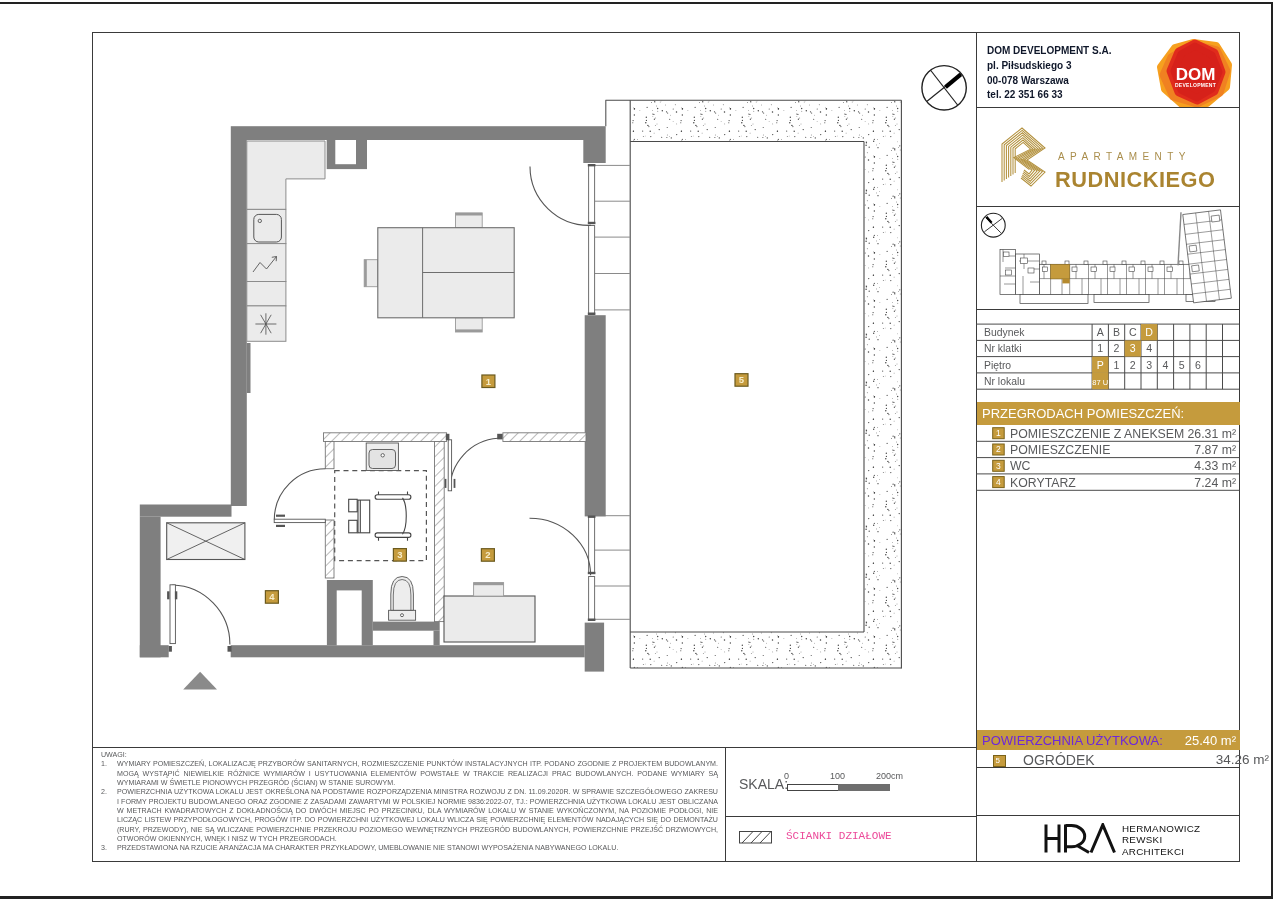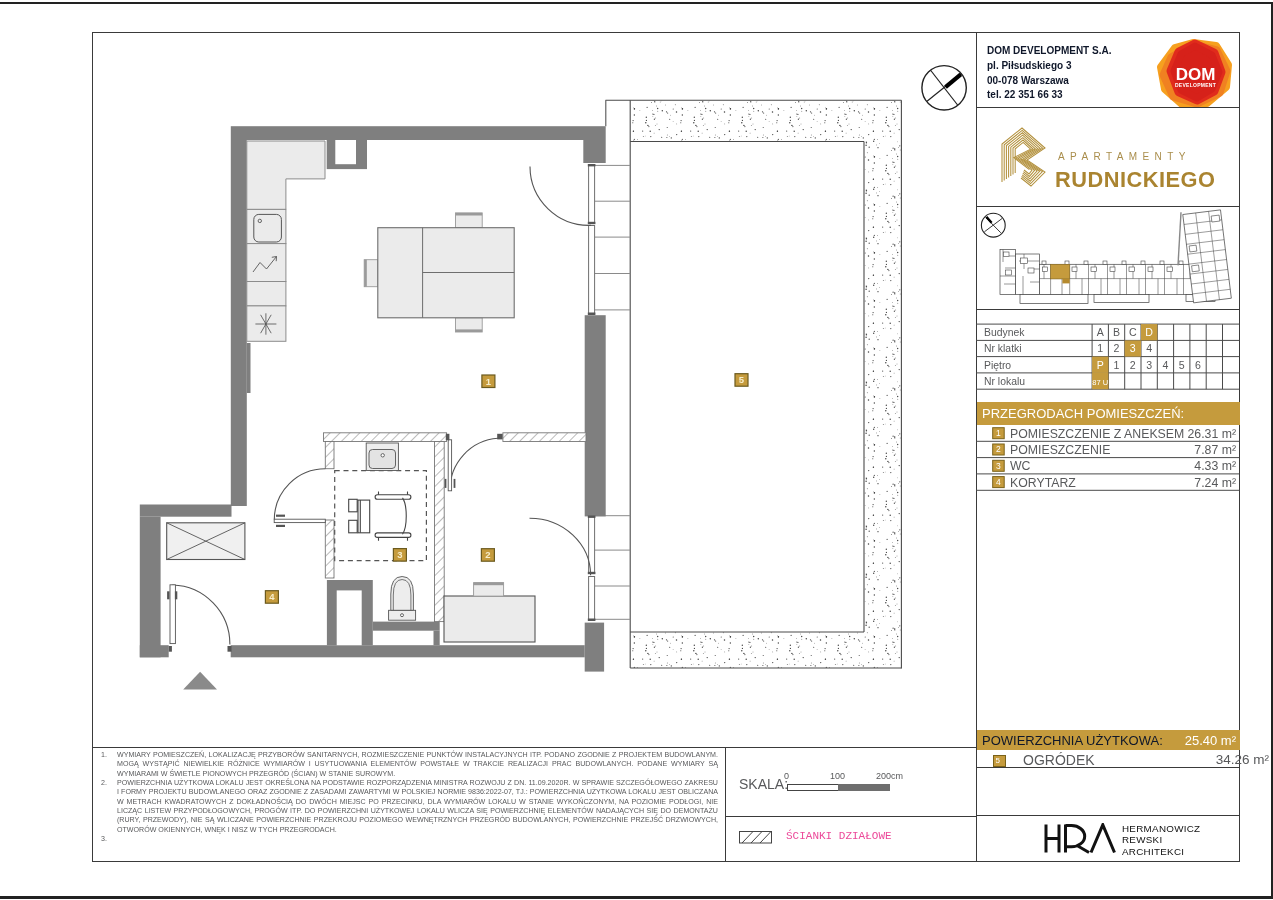--- a/index.html
+++ b/index.html
@@ -337,30 +337,32 @@
   <path d="M945.5,87.2 L960.8,74.4" stroke="#000" stroke-width="4.2" fill="none"></path>
 </g>
 </svg>
 </div>
 
 <div class="ln" style="left:92px;top:747px;width:884px;height:1px;"></div>
 <div class="ln" style="left:725px;top:747px;width:1px;height:115px;"></div>
 <div class="ln" style="left:725px;top:816px;width:251px;height:1px;"></div>
 
 <div class="abs gtx" style="left:101px;top:751px;width:617px;font-size:7.1px;line-height:9.35px;">
+<div>UWAGI:</div>
 <div style="display:flex;">
       <div style="width:16px;flex:none;">1.</div>
       <div style="text-align:justify;">WYMIARY POMIESZCZEŃ, LOKALIZACJĘ  PRZYBORÓW SANITARNYCH,  ROZMIESZCZENIE  PUNKTÓW  INSTALACYJNYCH  ITP.  PODANO  ZGODNIE  Z  PROJEKTEM BUDOWLANYM. MOGĄ WYSTĄPIĆ NIEWIELKIE RÓŻNICE WYMIARÓW I USYTUOWANIA ELEMENTÓW POWSTAŁE W TRAKCIE REALIZACJI PRAC BUDOWLANYCH. PODANE WYMIARY SĄ WYMIARAMI W ŚWIETLE PIONOWYCH PRZEGRÓD (ŚCIAN) W STANIE SUROWYM.</div>
     </div>
 <div style="display:flex;">
       <div style="width:16px;flex:none;">2.</div>
       <div style="text-align:justify;">POWIERZCHNIA UŻYTKOWA LOKALU  JEST OKREŚLONA NA  PODSTAWIE ROZPORZĄDZENIA MINISTRA ROZWOJU Z DN. 11.09.2020R. W SPRAWIE  SZCZEGÓŁOWEGO ZAKRESU I FORMY PROJEKTU  BUDOWLANEGO ORAZ ZGODNIE Z ZASADAMI  ZAWARTYMI  W  POLSKIEJ  NORMIE  9836:2022-07, TJ.:  POWIERZCHNIA  UŻYTKOWA  LOKALU  JEST  OBLICZANA  W  METRACH KWADRATOWYCH  Z  DOKŁADNOŚCIĄ  DO  DWÓCH  MIEJSC  PO  PRZECINKU,  DLA  WYMIARÓW  LOKALU  W  STANIE  WYKOŃCZONYM,  NA  POZIOMIE  PODŁOGI,  NIE  LICZĄC  LISTEW PRZYPODŁOGOWYCH, PROGÓW ITP. DO POWIERZCHNI UŻYTKOWEJ LOKALU WLICZA SIĘ POWIERZCHNIĘ ELEMENTÓW NADAJĄCYCH SIĘ DO DEMONTAŻU (RURY, PRZEWODY), NIE SĄ WLICZANE POWIERZCHNIE  PRZEKROJU  POZIOMEGO WEWNĘTRZNYCH  PRZEGRÓD BUDOWLANYCH, POWIERZCHNIE PRZEJŚĆ DRZWIOWYCH, OTWORÓW OKIENNYCH, WNĘK I  NISZ W TYCH PRZEGRODACH.</div>
     </div>
 <div style="display:flex;">
       <div style="width:16px;flex:none;">3.</div>
+      <div style="text-align:justify;">PRZEDSTAWIONA NA RZUCIE ARANŻACJA MA CHARAKTER PRZYKŁADOWY, UMEBLOWANIE NIE STANOWI WYPOSAŻENIA NABYWANEGO LOKALU.</div>
     </div>
 </div>
 
 <div class="abs gtx" style="left:739px;top:776px;font-size:14px;">SKALA:</div>
 <div class="abs gtx" style="left:784px;top:771px;font-size:9px;">0</div>
 <div class="abs gtx" style="left:830px;top:771px;font-size:9px;">100</div>
 <div class="abs gtx" style="left:876px;top:771px;font-size:9px;">200cm</div>
 <div class="abs" style="left:787px;top:784px;width:51px;height:5px;border:1px solid #444;background:#fff;"></div>
 <div class="abs" style="left:838px;top:784px;width:52px;height:7px;background:#6e6e6e;"></div>
 
@@ -549,21 +551,21 @@
   <g font-family="Liberation Sans, sans-serif" font-size="12.3" fill="#58595b" text-anchor="end">
     <text x="260" y="12.6">26.31 m²</text>
     <text x="260" y="28.9">7.87 m²</text>
     <text x="260" y="45.2">4.33 m²</text>
     <text x="260" y="61.5">7.24 m²</text>
   </g>
 </svg>
 </div>
 
 <div class="abs gold" style="left:977px;top:730px;width:263px;height:20px;"></div>
-<div class="abs" style="left:982px;top:733px;font-size:13px;color:#0f172a;">POWIERZCHNIA UŻYTKOWA:</div>
+<div class="abs" style="left:982px;top:733px;font-size:13px;color:#6d28d9;">POWIERZCHNIA UŻYTKOWA:</div>
 <div class="abs" style="left:1236px;top:733px;font-size:13px;color:#fff;transform:translateX(-100%);white-space:nowrap;">25.40 m²</div>
 
 <div class="ln" style="left:976px;top:767px;width:264px;height:1px;"></div>
 <div class="abs" style="left:993px;top:755px;width:11px;height:10px;background:#c59b3d;border:1px solid #7a6219;"></div>
 <div class="abs" style="left:995.5px;top:755.5px;font-size:8px;color:#fff;">5</div>
 <div class="abs gtx" style="left:1023px;top:752px;font-size:14px;">OGRÓDEK</div>
 <div class="abs gtx" style="left:1236px;top:752px;font-size:13.5px;transform:translateX(-100%);white-space:nowrap;margin-left:33px;">34.26 m²</div>
 
 <div class="ln" style="left:976px;top:815px;width:264px;height:1px;"></div>
 <div class="abs" id="hra" style="left:1043px;top:823px;width:197px;height:34px;">

